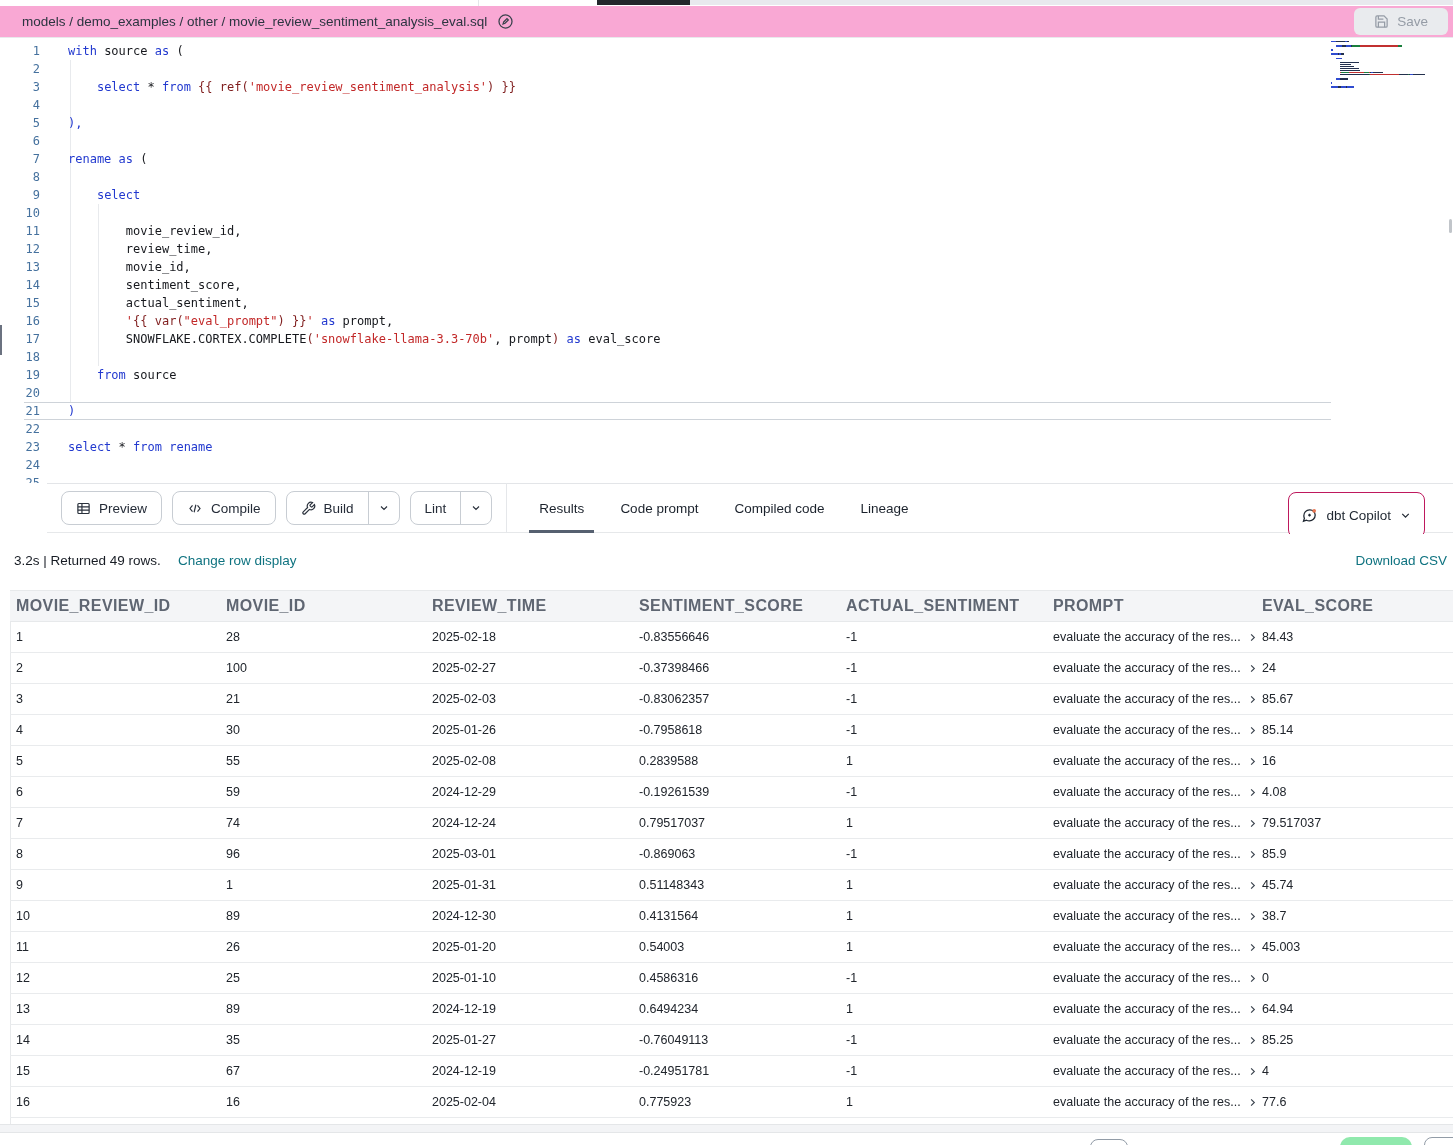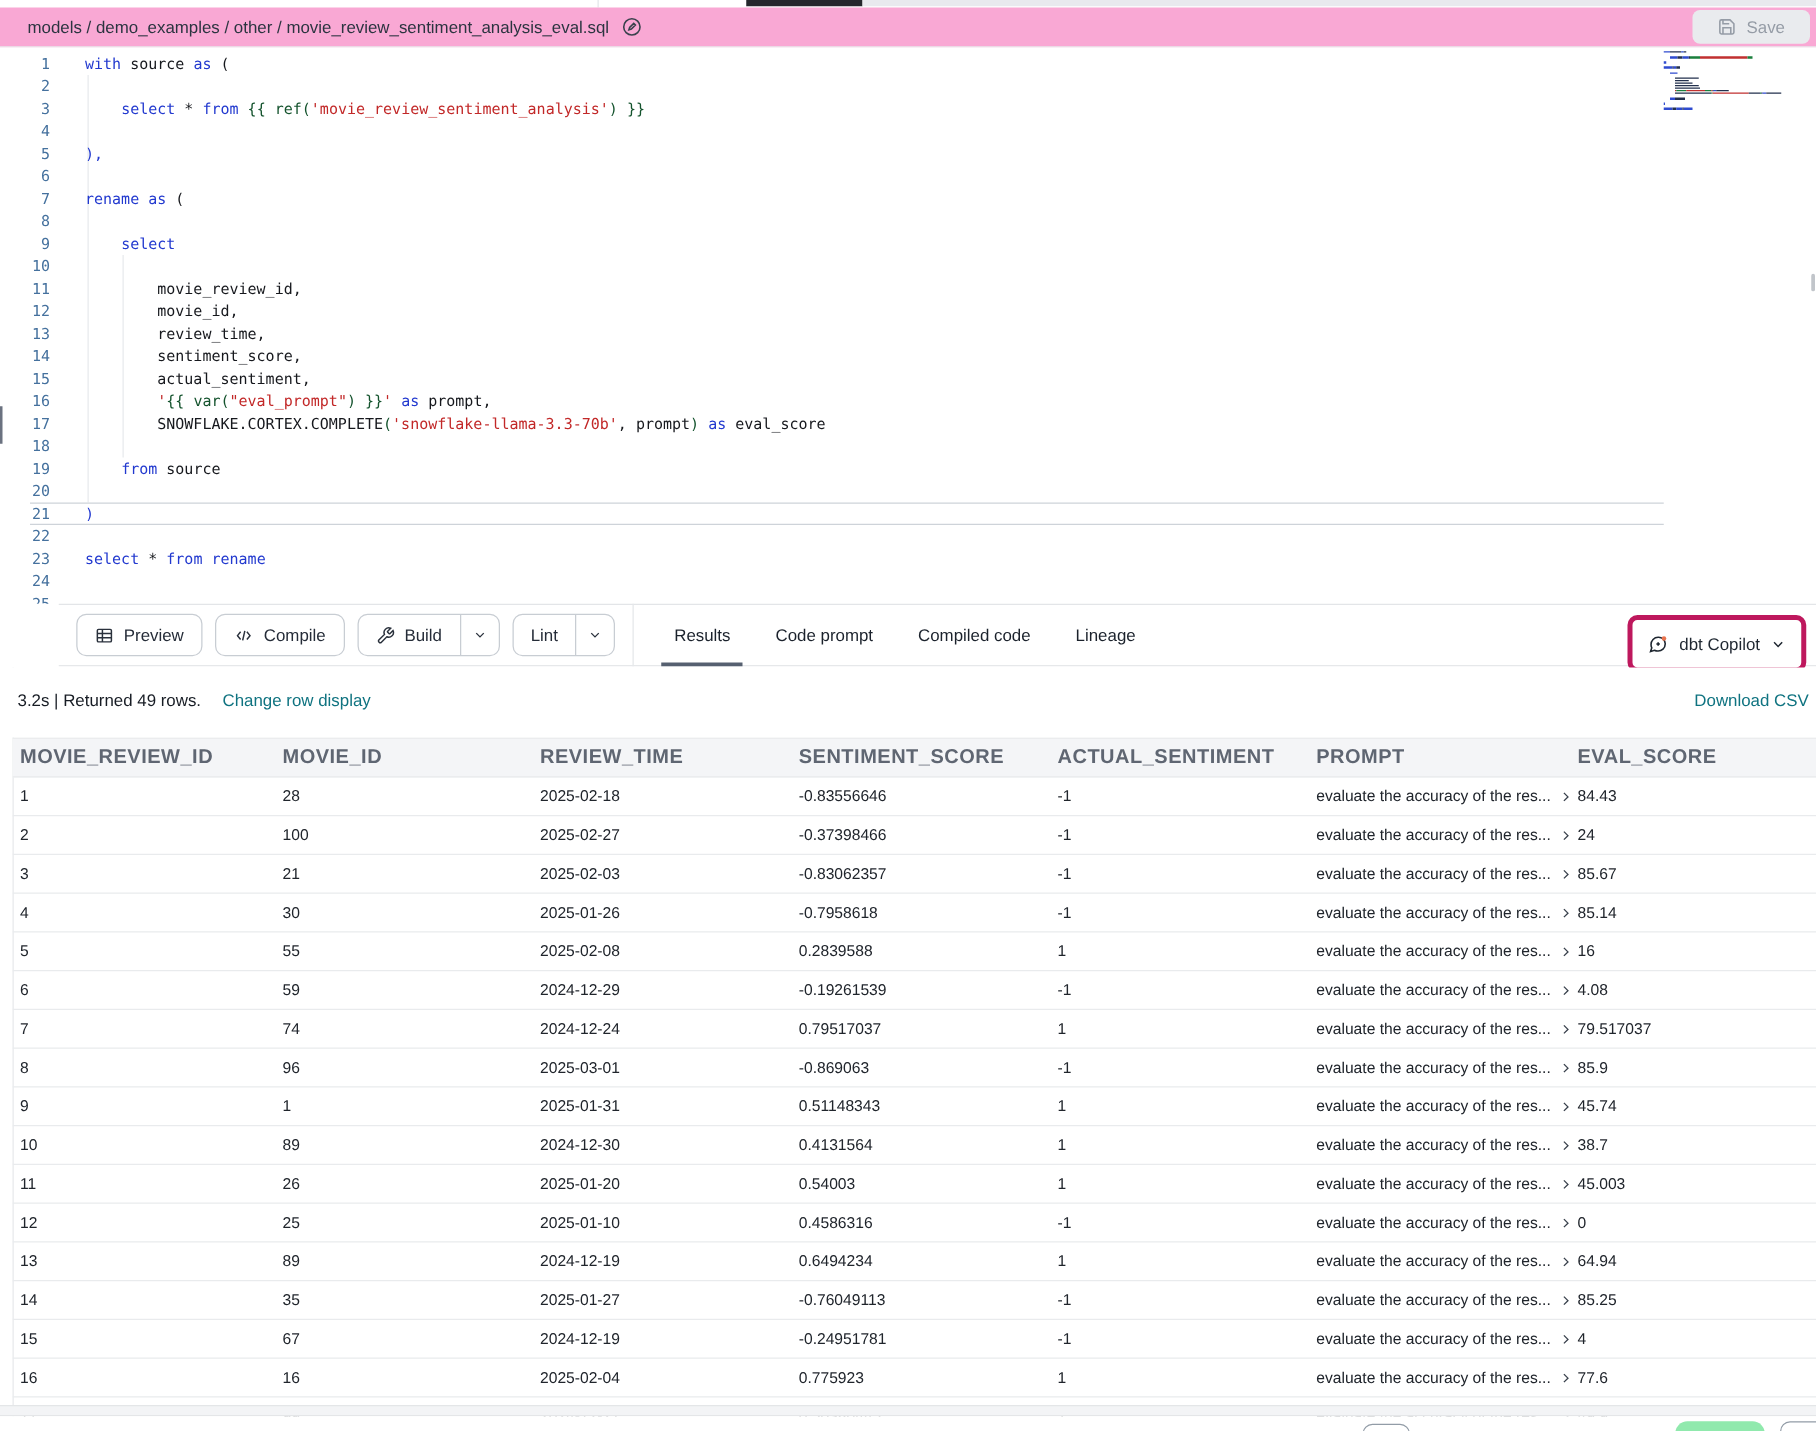--- a/index.html
+++ b/index.html
@@ -25,21 +25,21 @@
   .editor { position:absolute; top:38px; left:0; right:0; height:445px; background:#fff; overflow:hidden;
     font-family:"DejaVu Sans Mono", monospace; font-size:12px; }
   .gutter { position:absolute; left:0; top:4px; width:50px; text-align:right; padding-right:10px;
     color:#45719e; }
   .gutter .ln { height:18px; line-height:18px; }
   .code-pane { position:absolute; left:68px; top:4px; right:130px; }
   .code-line { height:18px; line-height:18px; white-space:pre; }
   .tok-kw  { color:#2239cf; }
   .tok-pl  { color:#16181d; }
   .tok-str { color:#c22828; }
-  .tok-fn  { color:#14532d; }
+  .tok-fn  { color:#7f1d1d; }
   .indent-guide { position:absolute; width:1px; background:#e8eaed; }
   .guide-1 { left:70px; top:22px; height:342px; }
   .guide-2 { left:98px; top:166px; height:162px; }
   .current-line { position:absolute; left:24px; top:364px; width:1307px; height:18px;
     border-top:1px solid #ced3d9; border-bottom:1px solid #ced3d9; }
   .left-edge-mark { position:absolute; left:0; top:287px; width:2px; height:30px; background:#6b7280; }
   .right-scroll-mark { position:absolute; right:1px; top:181px; width:3px; height:14px; background:#c1c5ca; border-radius:2px; }
 
   
   .minimap { position:absolute; right:2px; top:3px; width:120px; }
@@ -53,22 +53,22 @@
     border-top:1px solid #e3e5e8; border-bottom:1px solid #e6e8ea; display:flex; align-items:center;margin-left:47px; }
   .btn-group { display:flex; gap:10px; padding-left:14px; align-items:center; }
   .tb-btn { height:34px; display:flex; align-items:center; background:#fff; border:1px solid #c8cdd3;
     border-radius:8px; font-size:13.5px; color:#252c38; font-family:inherit; }
   .tb-btn .btn-main { display:flex; align-items:center; gap:8px; padding:0 14px; }
   .tb-btn .btn-caret { border-left:1px solid #c8cdd3; padding:0 9px; height:100%; display:flex; align-items:center; }
   .tb-divider { width:1px; height:50px; background:#e5e7ea; margin-left:14px; }
   .tabs { display:flex; align-items:stretch; height:50px; margin-left:14px; }
   .tab { position:relative; display:flex; align-items:center; padding:0 18px; font-size:13.5px; color:#1b222c; cursor:default; }
   .tab.active .tab-underline { position:absolute; left:8px; right:8px; bottom:0; height:3.5px; background:#566070; }
-  .copilot-btn { position:absolute; right:8px; top:8px; height:46px; display:flex; align-items:center; gap:8px;
-    padding:0 12px; background:#fff; border:4px solid #be185d; border-radius:8px; font-size:13.5px;
+  .copilot-btn { position:absolute; right:28px; top:8px; height:46px; display:flex; align-items:center; gap:8px;
+    padding:0 12px; background:#fff; border:1px solid #be185d; border-radius:8px; font-size:13.5px;
     color:#1f2731; font-family:inherit; }
 
   
   .results-left-border { position:absolute; left:10px; top:534px; bottom:0; width:1px; background:#e7e9eb; }
   .status-row { position:absolute; top:534px; left:0; right:0; height:56px; background:#fff; }
   .status-summary { position:absolute; left:14px; top:19px; font-size:13.5px; color:#171c24; }
   .link { color:#0f7380; font-size:13.5px; cursor:pointer; }
   .change-display-link { position:absolute; left:178px; top:19px; }
   .download-link { position:absolute; right:6px; top:19px; }
 
@@ -157,22 +157,22 @@
       <div class="code-line"></div>
       <div class="code-line"><span class="tok-pl">    </span><span class="tok-kw">select</span><span class="tok-pl"> * </span><span class="tok-kw">from</span><span class="tok-pl"> </span><span class="tok-fn">{{ ref(</span><span class="tok-str">'movie_review_sentiment_analysis'</span><span class="tok-fn">) }}</span></div>
       <div class="code-line"></div>
       <div class="code-line"><span class="tok-kw">),</span></div>
       <div class="code-line"></div>
       <div class="code-line"><span class="tok-kw">rename</span><span class="tok-pl"> </span><span class="tok-kw">as</span><span class="tok-pl"> (</span></div>
       <div class="code-line"></div>
       <div class="code-line"><span class="tok-pl">    </span><span class="tok-kw">select</span></div>
       <div class="code-line"></div>
       <div class="code-line"><span class="tok-pl">        movie_review_id,</span></div>
+      <div class="code-line"><span class="tok-pl">        review_time,</span></div>
       <div class="code-line"><span class="tok-pl">        movie_id,</span></div>
-      <div class="code-line"><span class="tok-pl">        review_time,</span></div>
       <div class="code-line"><span class="tok-pl">        sentiment_score,</span></div>
       <div class="code-line"><span class="tok-pl">        actual_sentiment,</span></div>
       <div class="code-line"><span class="tok-pl">        </span><span class="tok-str">'</span><span class="tok-fn">{{ var(</span><span class="tok-str">"eval_prompt"</span><span class="tok-fn">) }}</span><span class="tok-str">'</span><span class="tok-pl"> </span><span class="tok-kw">as</span><span class="tok-pl"> prompt,</span></div>
       <div class="code-line"><span class="tok-pl">        SNOWFLAKE.CORTEX.COMPLETE</span><span class="tok-fn">(</span><span class="tok-str">'snowflake-llama-3.3-70b'</span><span class="tok-pl">, prompt</span><span class="tok-fn">)</span><span class="tok-pl"> </span><span class="tok-kw">as</span><span class="tok-pl"> eval_score</span></div>
       <div class="code-line"></div>
       <div class="code-line"><span class="tok-pl">    </span><span class="tok-kw">from</span><span class="tok-pl"> source</span></div>
       <div class="code-line"></div>
       <div class="code-line"><span class="tok-kw">)</span></div>
       <div class="code-line"></div>
       <div class="code-line"><span class="tok-kw">select</span><span class="tok-pl"> * </span><span class="tok-kw">from</span><span class="tok-pl"> </span><span class="tok-kw">rename</span></div>

